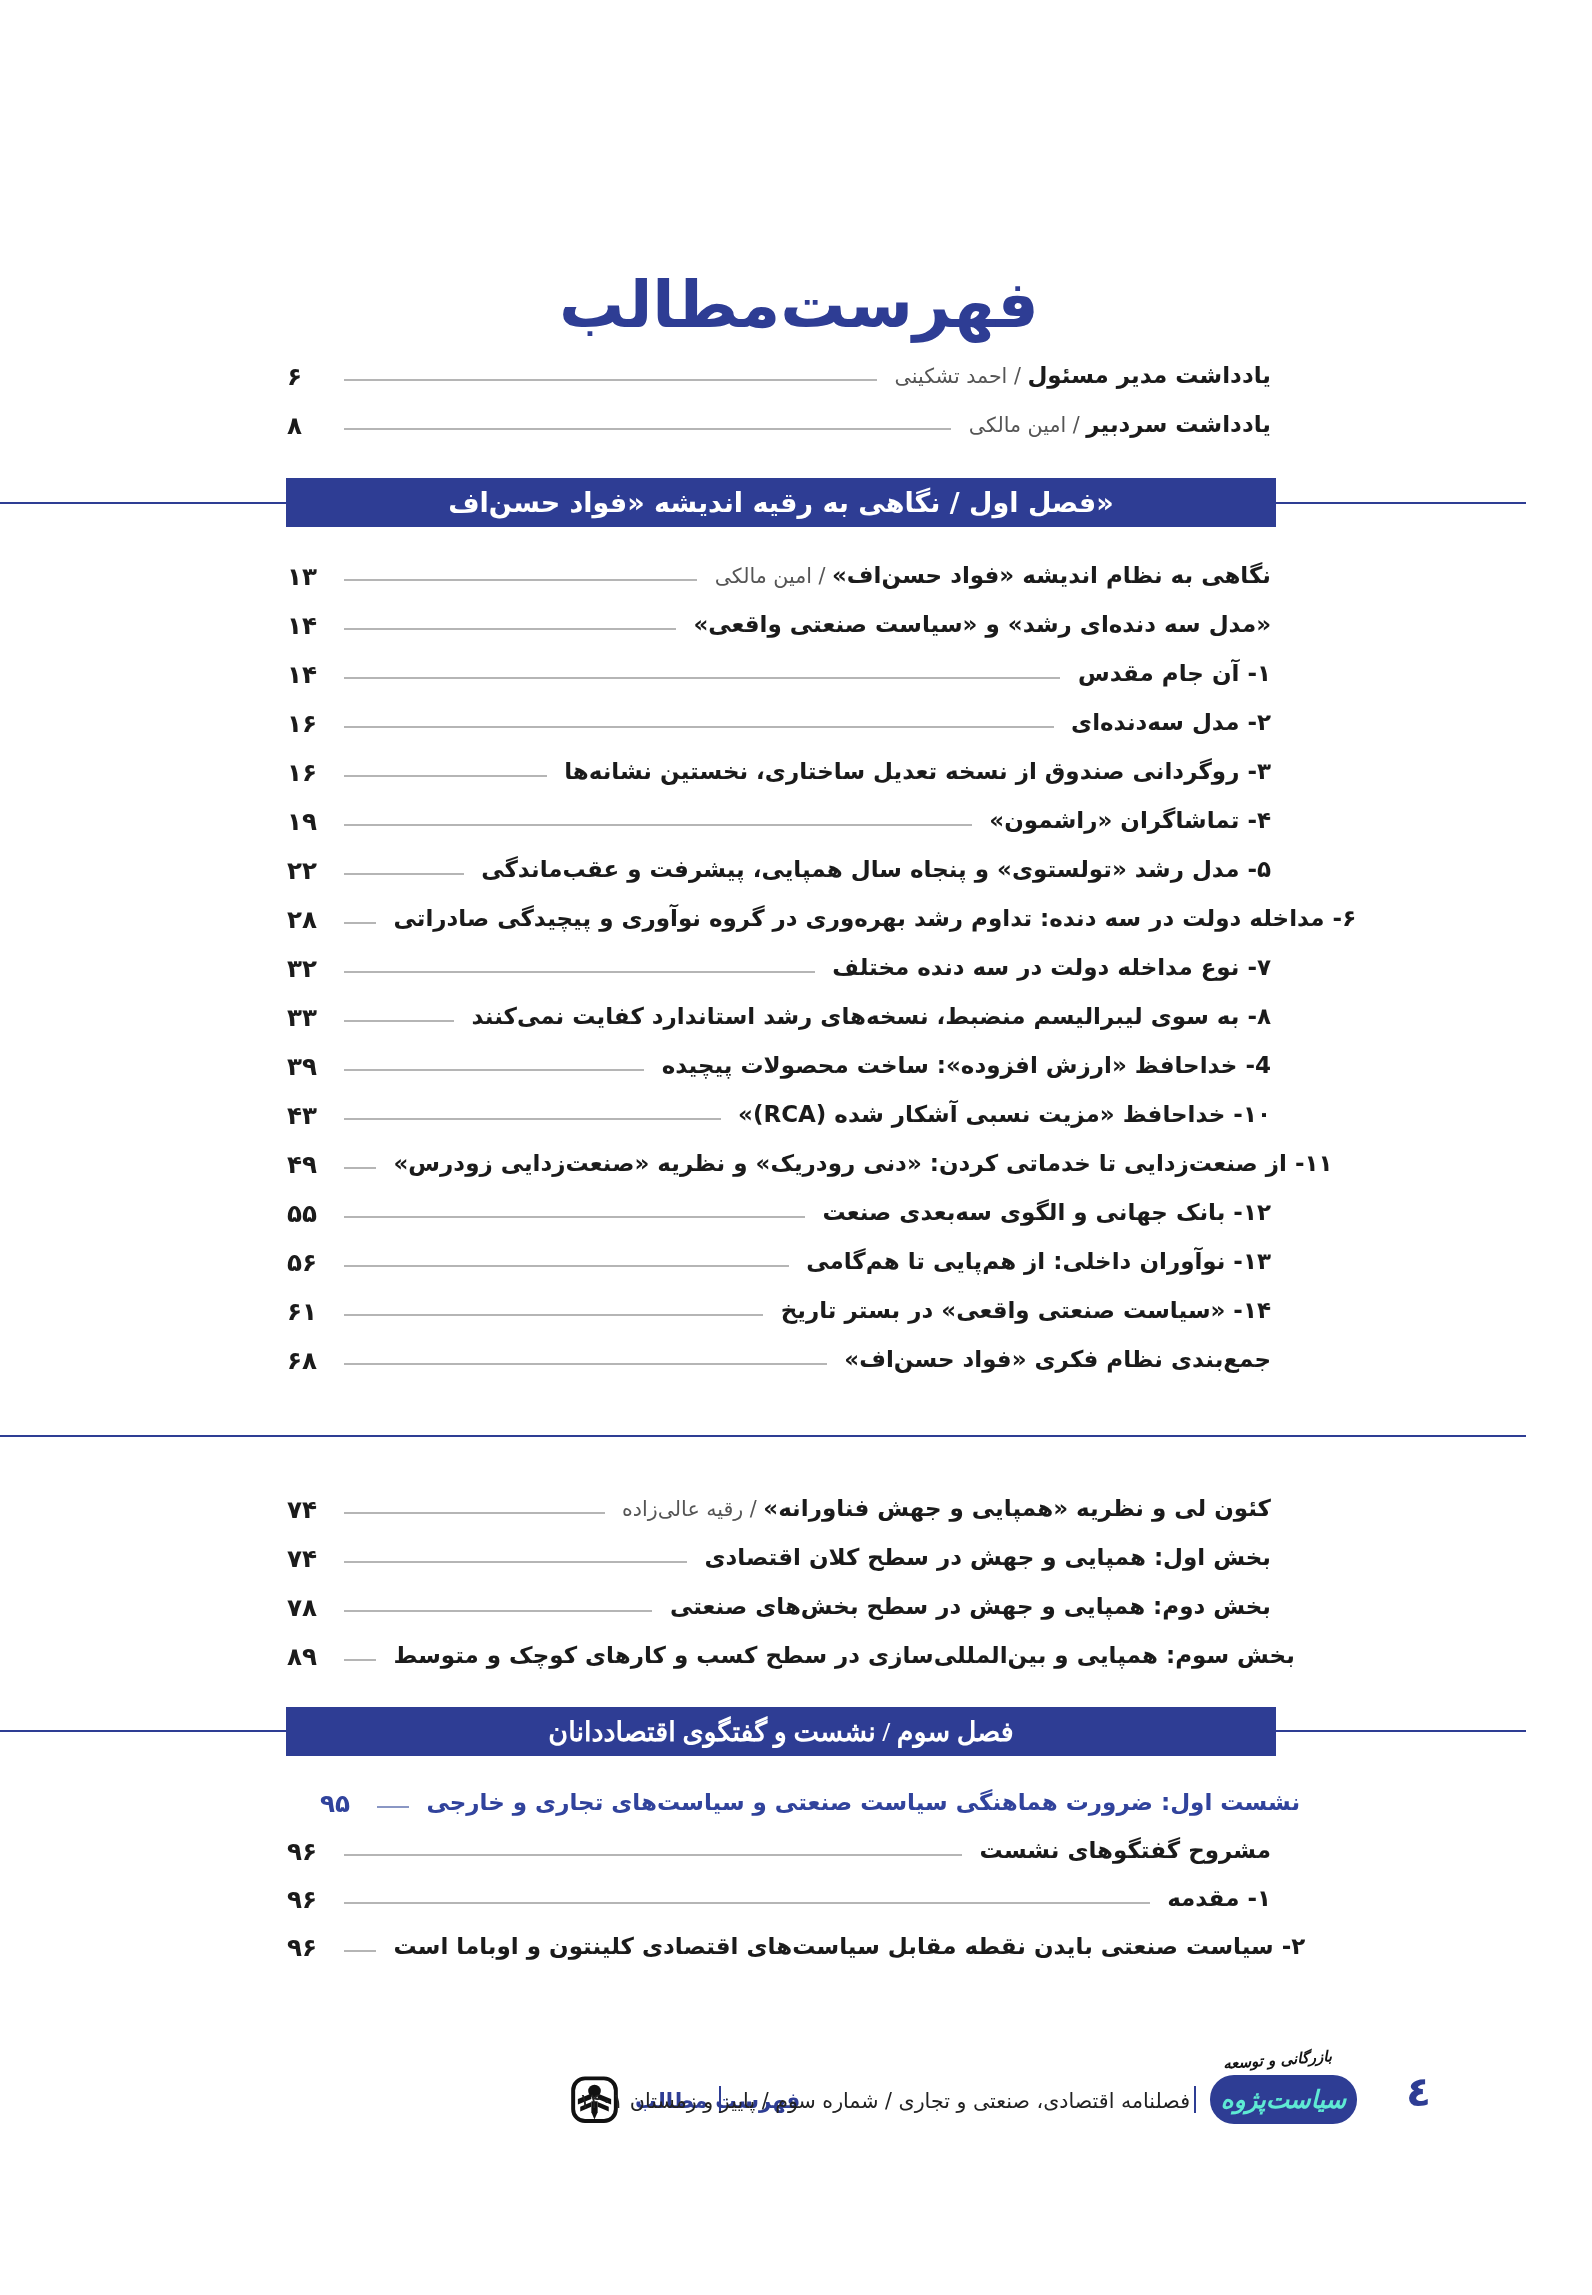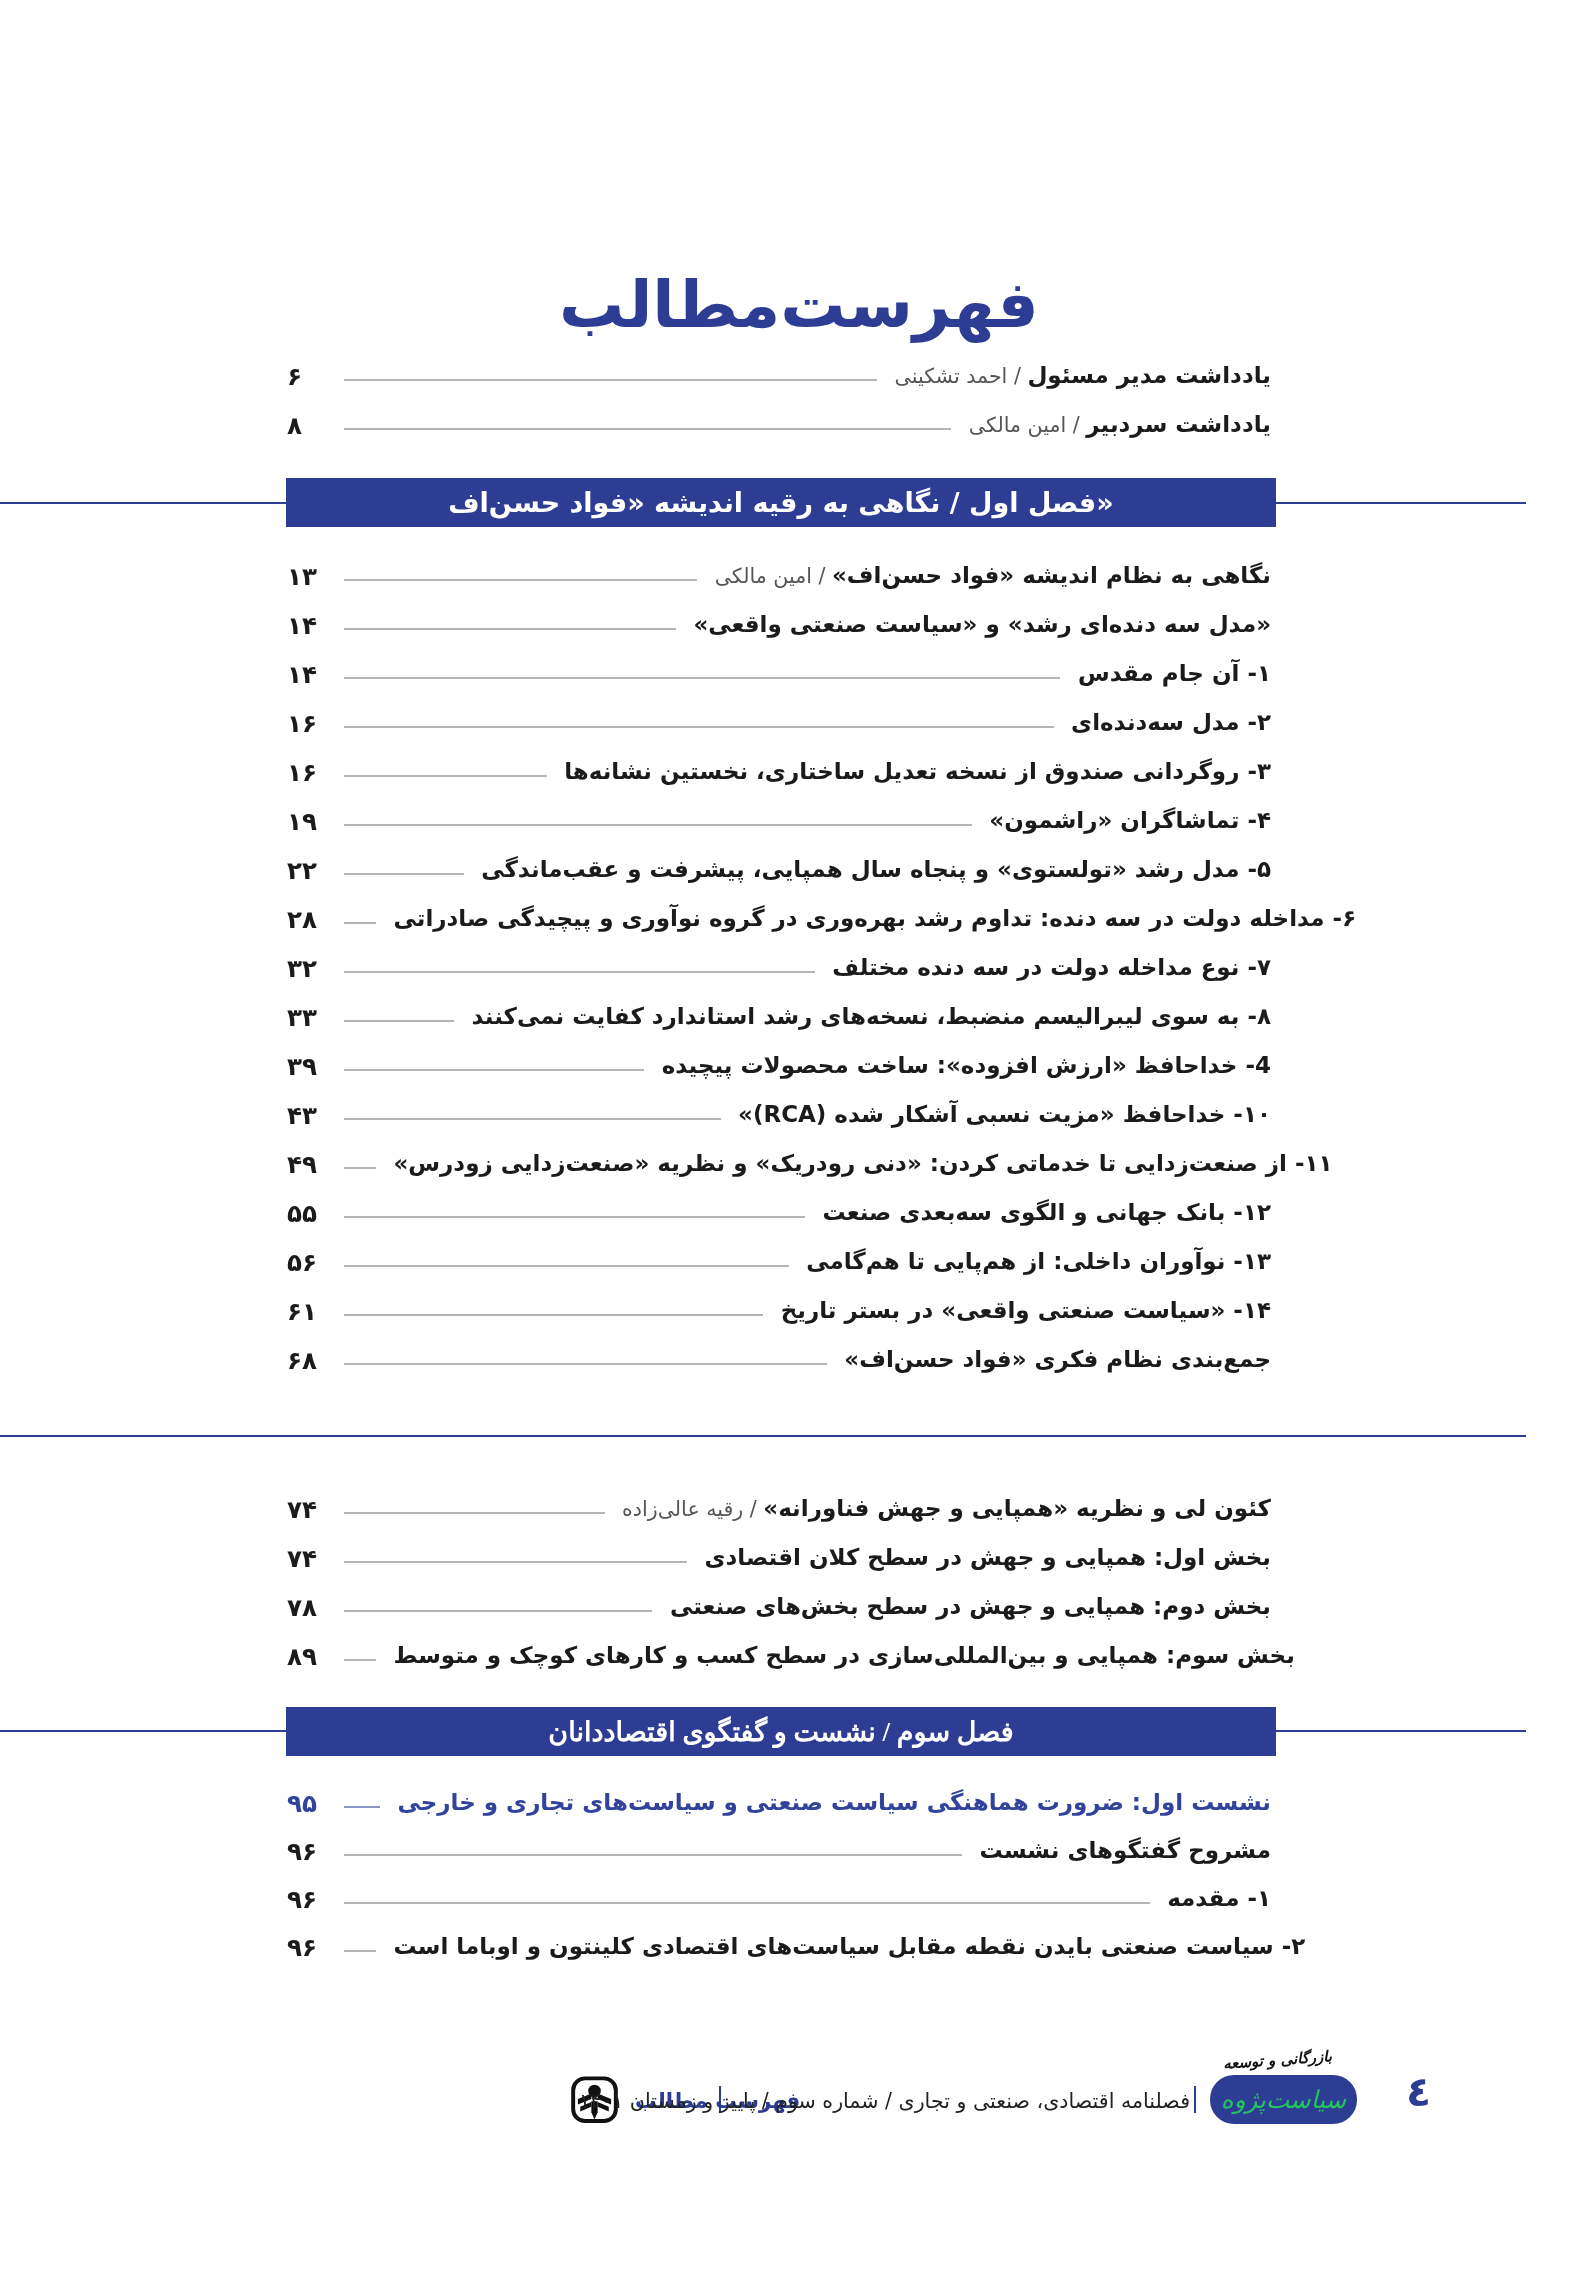--- a/index.html
+++ b/index.html
@@ -64,21 +64,21 @@
   }
   .toc-row .entry-title{
     flex:0 1 auto;
     font-size:23px;font-weight:700;line-height:1.2;
     text-align:right;
     white-space:nowrap;
   }
   .toc-row .author{
     font-weight:400;font-size:20.6px;color:var(--author-gray);
   }
-  .toc-row.highlight{color:var(--highlight-blue);}
+  .toc-row.highlight{color:var(--highlight-blue);margin-left:33px;}
   .toc-row.highlight .num{color:var(--highlight-blue);}
   .toc-row.highlight .leader{border-bottom-color:#8a97c4;}
   
   .footer-item{position:absolute;}
   .footer-label{
     left:635px;top:2088px;width:89px;
     color:var(--brand-blue);font-size:21.4px;font-weight:700;
     text-align:center;white-space:nowrap;
   }
   .footer-divider{
@@ -88,21 +88,21 @@
   .footer-journal{
     left:734px;top:2089px;width:456px;
     font-size:20.6px;color:#222222;
     text-align:right;white-space:nowrap;direction:rtl;
   }
   .journal-logo{
     left:1210px;top:2075px;width:147px;height:49px;
     background:var(--brand-blue);
     border-radius:24px;
     display:flex;align-items:center;justify-content:center;
-    color:#22c55e;font-size:24.6px;font-weight:400;
+    color:#5eead4;font-size:24.6px;font-weight:700;
     font-style:italic;
   }
   .journal-tagline{
     left:1212px;top:2051px;width:131px;
     color:#111111;font-size:15px;font-weight:700;font-style:italic;
     text-align:center;transform:rotate(-4deg);
     white-space:nowrap;
   }
   .footer-pagenum{
     left:1406px;top:2072px;

